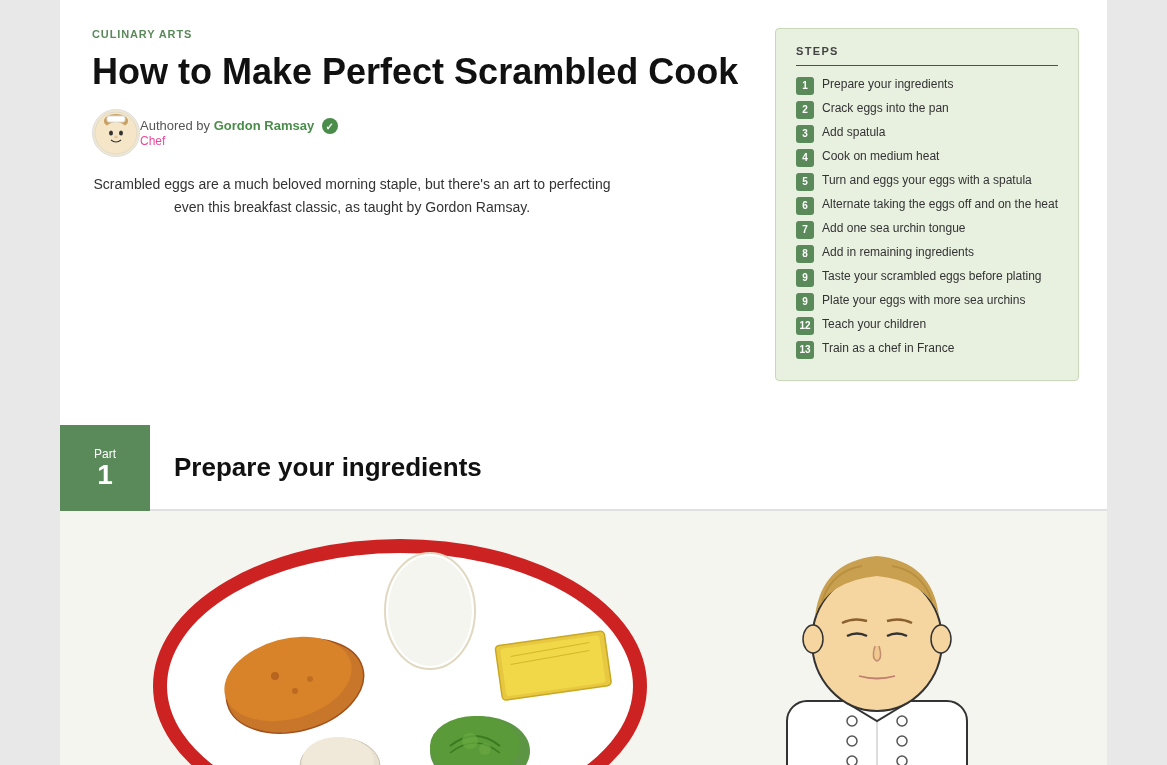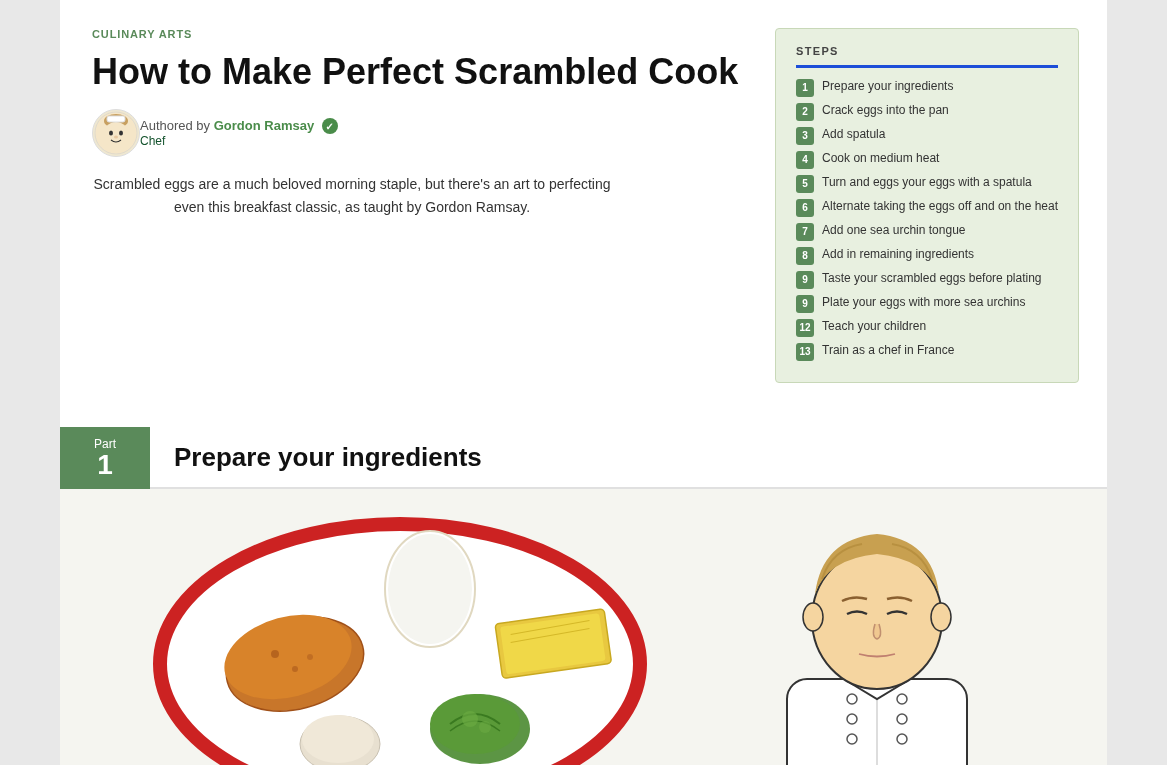--- a/index.html
+++ b/index.html
@@ -90,21 +90,21 @@
       vertical-align: middle;
     }
     .verified-icon::after {
       content: '✓';
       color: white;
       font-size: 10px;
       font-weight: bold;
     }
     .author-role {
       font-size: 12px;
-      color: #14532d;
+      color: #ec4899;
     }
     .article-description {
       font-size: 14px;
       color: #333;
       line-height: 1.6;
       max-width: 520px;
       text-align: center;
     }
     
     .steps-panel {
@@ -116,21 +116,21 @@
       max-width: 310px;
     }
     .steps-title {
       font-size: 11px;
       font-weight: 700;
       letter-spacing: 0.12em;
       text-transform: uppercase;
       color: #444;
       margin-bottom: 10px;
       padding-bottom: 8px;
-      border-bottom: 3px solid #1d4ed8;
+      border-bottom: 1px solid #1d4ed8;
     }
     .step-item {
       display: flex;
       align-items: flex-start;
       gap: 8px;
       margin-bottom: 5px;
       font-size: 12px;
       color: #333;
       line-height: 1.4;
     }
@@ -152,21 +152,21 @@
     .part-section {
       margin-top: 20px;
     }
     .part-header {
       display: flex;
       align-items: stretch;
     }
     .part-badge {
       background: #5a8a5a;
       color: white;
-      padding: 10px 16px;
+      padding: 22px 16px;
       display: flex;
       flex-direction: column;
       align-items: center;
       justify-content: center;
       min-width: 90px;
     }
     .part-label {
       font-size: 12px;
       font-weight: 400;
       text-transform: capitalize;

